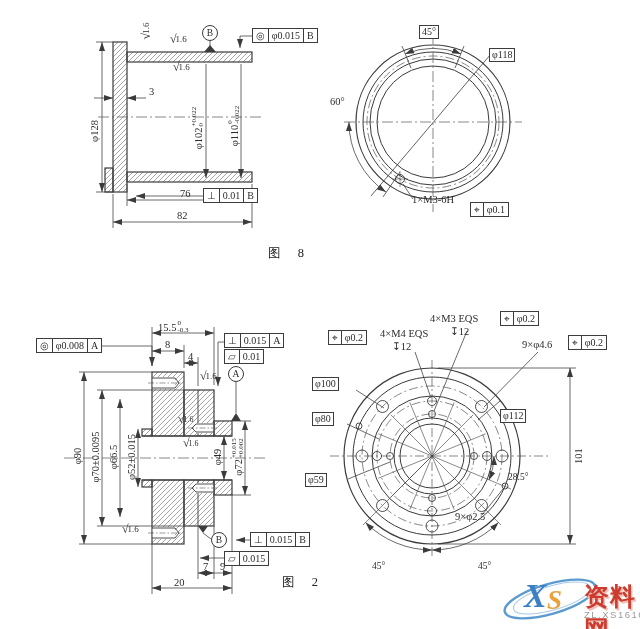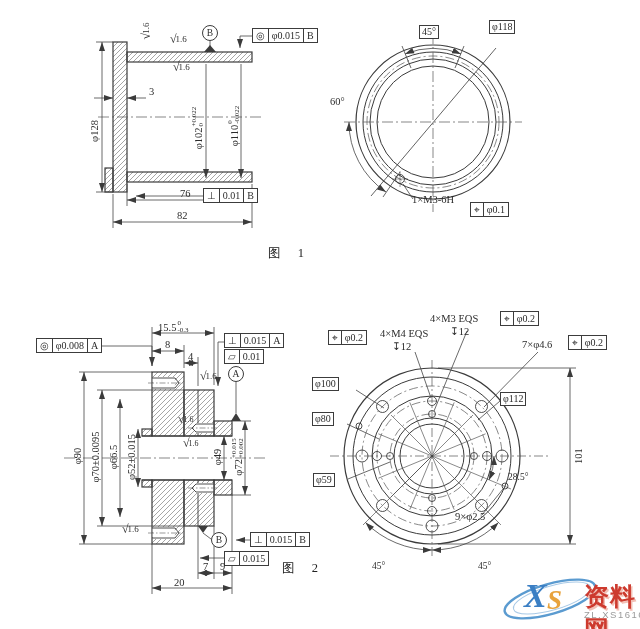--- a/index.html
+++ b/index.html
@@ -286,28 +286,28 @@
   <span>φ110</span>
   <span class="tstack">
         <span>0</span>
         <span>-0.022</span>
       </span>
 </div>
 <div class="lab" style="left:180px;top:188px">76</div>
 <div class="lab" style="left:177px;top:210px">82</div>
 
 <div class="blabel" style="left:419px;top:25px">45°</div>
-<div class="blabel" style="left:489px;top:20px">φ118</div>
+<div class="blabel" style="left:489px;top:48px">φ118</div>
 <div class="lab" style="left:330px;top:96px">60°</div>
 <div class="lab" style="left:412px;top:194px">1×M3-6H</div>
 <div class="fcf" style="left:470px;top:202px">
   <span class="cell">⌖</span>
   <span class="cell">φ0.1</span>
 </div>
-<div class="cap" style="left:268px;top:245px">图 1</div>
+<div class="cap" style="left:268px;top:245px">图 8</div>
 
 <div class="fcf" style="left:36px;top:338px">
   <span class="cell">◎</span>
   <span class="cell">φ0.008</span>
   <span class="cell">A</span>
 </div>
 <div class="hstack" style="left:158px;top:320px">
   <span>15.5</span>
   <span class="tstack">
         <span>0</span>
@@ -377,44 +377,44 @@
   <span class="cell">0.015</span>
   <span class="cell">B</span>
 </div>
 <div class="fcf" style="left:224px;top:551px">
   <span class="cell">▱</span>
   <span class="cell">0.015</span>
 </div>
 <div class="lab" style="left:203px;top:561px">7</div>
 <div class="lab" style="left:220px;top:561px">9</div>
 <div class="lab" style="left:174px;top:577px">20</div>
-<div class="cap" style="left:282px;top:560px">图 2</div>
+<div class="cap" style="left:282px;top:574px">图 2</div>
 
 <div class="fcf" style="left:328px;top:330px">
   <span class="cell">⌖</span>
   <span class="cell">φ0.2</span>
 </div>
 <div class="lab" style="left:380px;top:328px">4×M4 EQS</div>
 <div class="lab" style="left:392px;top:340px">↧12</div>
 <div class="lab" style="left:430px;top:313px">4×M3 EQS</div>
 <div class="lab" style="left:450px;top:325px">↧12</div>
 <div class="fcf" style="left:500px;top:311px">
   <span class="cell">⌖</span>
   <span class="cell">φ0.2</span>
 </div>
-<div class="lab" style="left:522px;top:339px">7×φ4.6</div>
+<div class="lab" style="left:522px;top:339px">9×φ4.6</div>
 <div class="fcf" style="left:568px;top:335px">
   <span class="cell">⌖</span>
   <span class="cell">φ0.2</span>
 </div>
 
 <div class="blabel" style="left:312px;top:377px">φ100</div>
 <div class="blabel" style="left:312px;top:412px">φ80</div>
-<div class="blabel" style="left:313px;top:473px">φ59</div>
-<div class="blabel" style="left:500px;top:392px">φ112</div>
+<div class="blabel" style="left:305px;top:473px">φ59</div>
+<div class="blabel" style="left:500px;top:409px">φ112</div>
 <div class="vlabel" style="left:578px;top:456px">
       <span>101</span>
     </div>
 <div class="lab sm" style="left:508px;top:472px">28.5°</div>
 <div class="lab" style="left:455px;top:511px">9×φ2.5</div>
 <div class="lab sm" style="left:372px;top:561px">45°</div>
 <div class="lab sm" style="left:478px;top:561px">45°</div>
 
 <div class="wm-x" style="left:524px;top:577px">X</div>
 <div class="wm-s" style="left:547px;top:585px">S</div>

